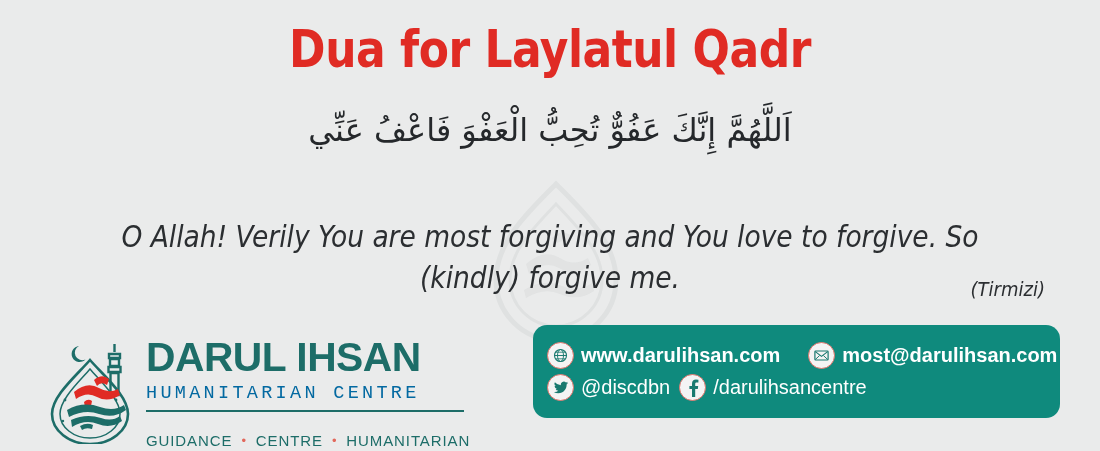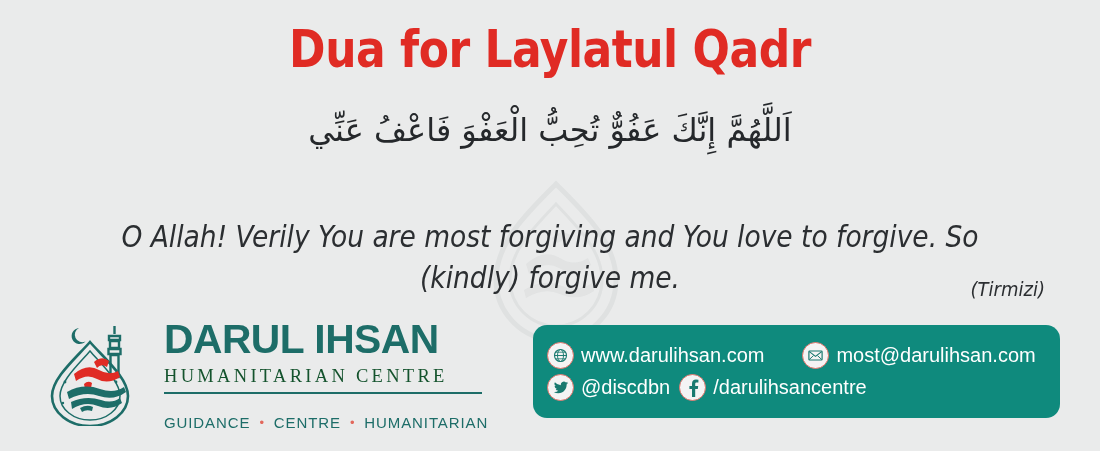--- a/index.html
+++ b/index.html
@@ -79,45 +79,45 @@
     color:#2b2e31;
     font-style:italic;
     font-family:"Liberation Sans Narrow","DejaVu Sans Condensed","Liberation Sans",sans-serif;
     font-size:20px;
     margin-left:28px;
   }
 
   
   #logo-block {
     position:absolute;
-    left:44px; top:318px;
-    display:flex;
-    align-items:center;
-    gap:28px;
+    left:44px; top:336px;
+    display:flex;
+    align-items:center;
+    gap:10px;
     justify-content:flex-end;
   }
   #logo-mark { width:92px; height:104px; flex:0 0 auto; }
   #wordmark { padding-top:2px; }
   #brand-name {
     color:#1d6d68;
     font-weight:bold;
     font-size:40px;
     line-height:.98;
     letter-spacing:-0.5px;
     font-family:"Liberation Sans Narrow","Liberation Sans",sans-serif;
     transform:scaleX(1.02);
     transform-origin:left center;
   }
   #brand-sub {
-    color:#14532d;
+    color:#0369a1;
     font-size:18.5px;
     letter-spacing:3.3px;
     line-height:1.35;
     padding-top:5px;
-    font-family:Liberation Serif, serif;
+    font-family:Liberation Mono, monospace;
     transform:scaleX(1.0);
     transform-origin:left center;
   }
   #brand-rule {
     height:1.5px;
     background:#1d6d68;
     width:318px;
     margin:3px 0 3px;
   }
   #brand-tag {
@@ -164,21 +164,21 @@
     width:27px; height:27px;
     flex:0 0 auto;
     border-radius:50%;
     background:#f4f4f4;
     border:1.6px solid #e0736a;
     display:flex;
     align-items:center;
     justify-content:center;
   }
   .badge svg { display:block; }
-  #row-1 { gap:38px; }
+  #row-1 { gap:28px;font-weight:bold; }
   #row-2 { }
 </style>
 </head>
 <body>
 
 <div id="poster">
 
   <svg id="watermark" viewBox="0 0 180 185">
     <g fill="none" stroke="#d7d9d9" stroke-width="5">
       <path d="M90 16 C62 44 30 74 30 112 a60 60 0 0 0 120 0 C150 74 118 44 90 16 Z"></path>

